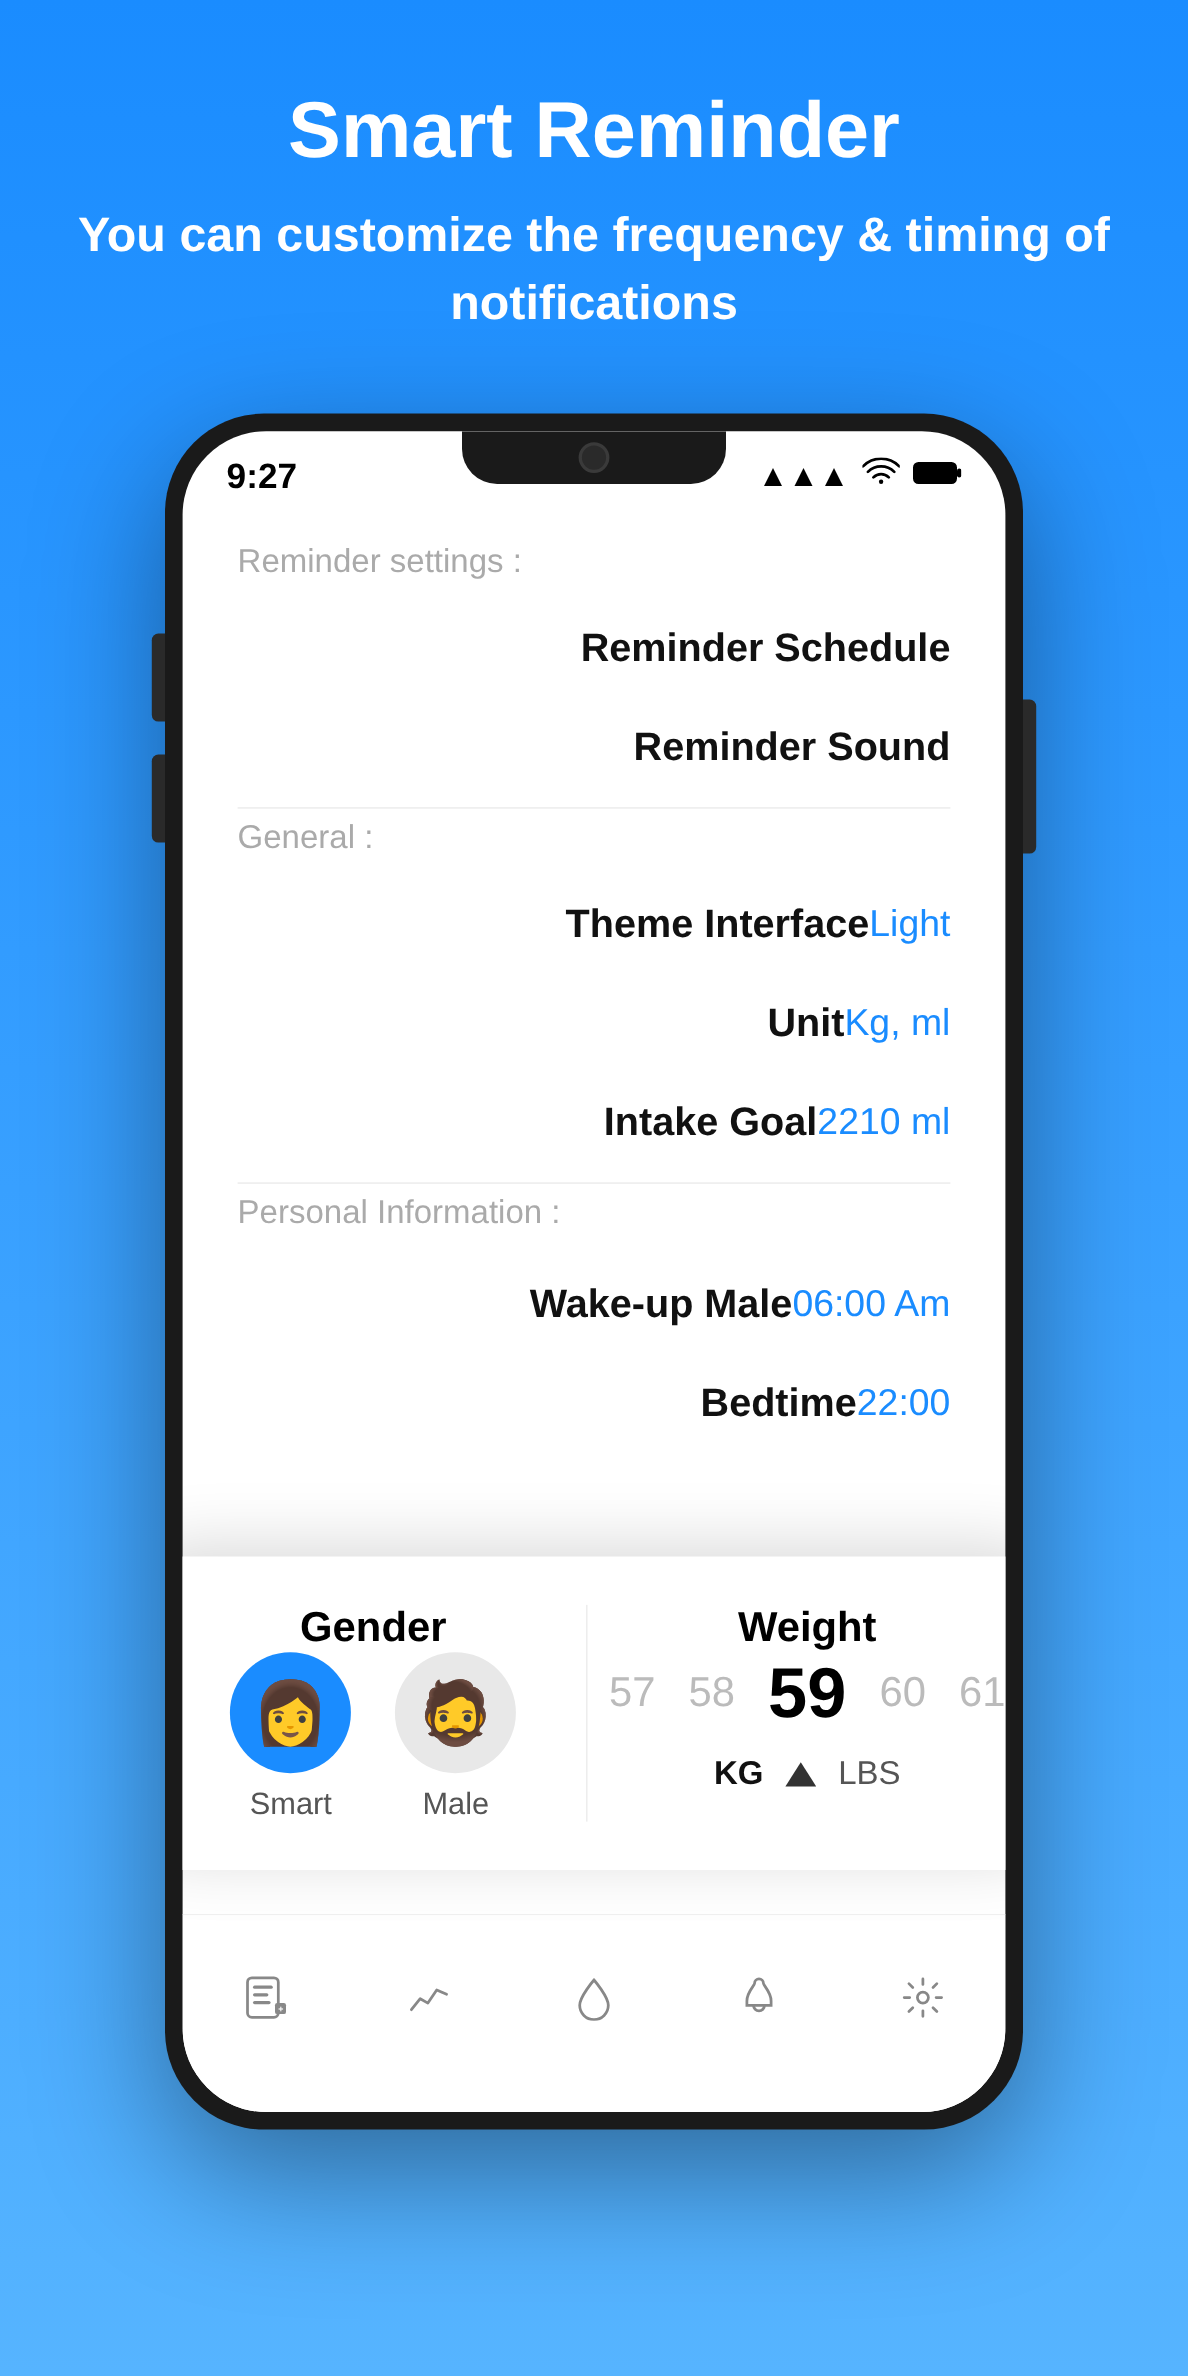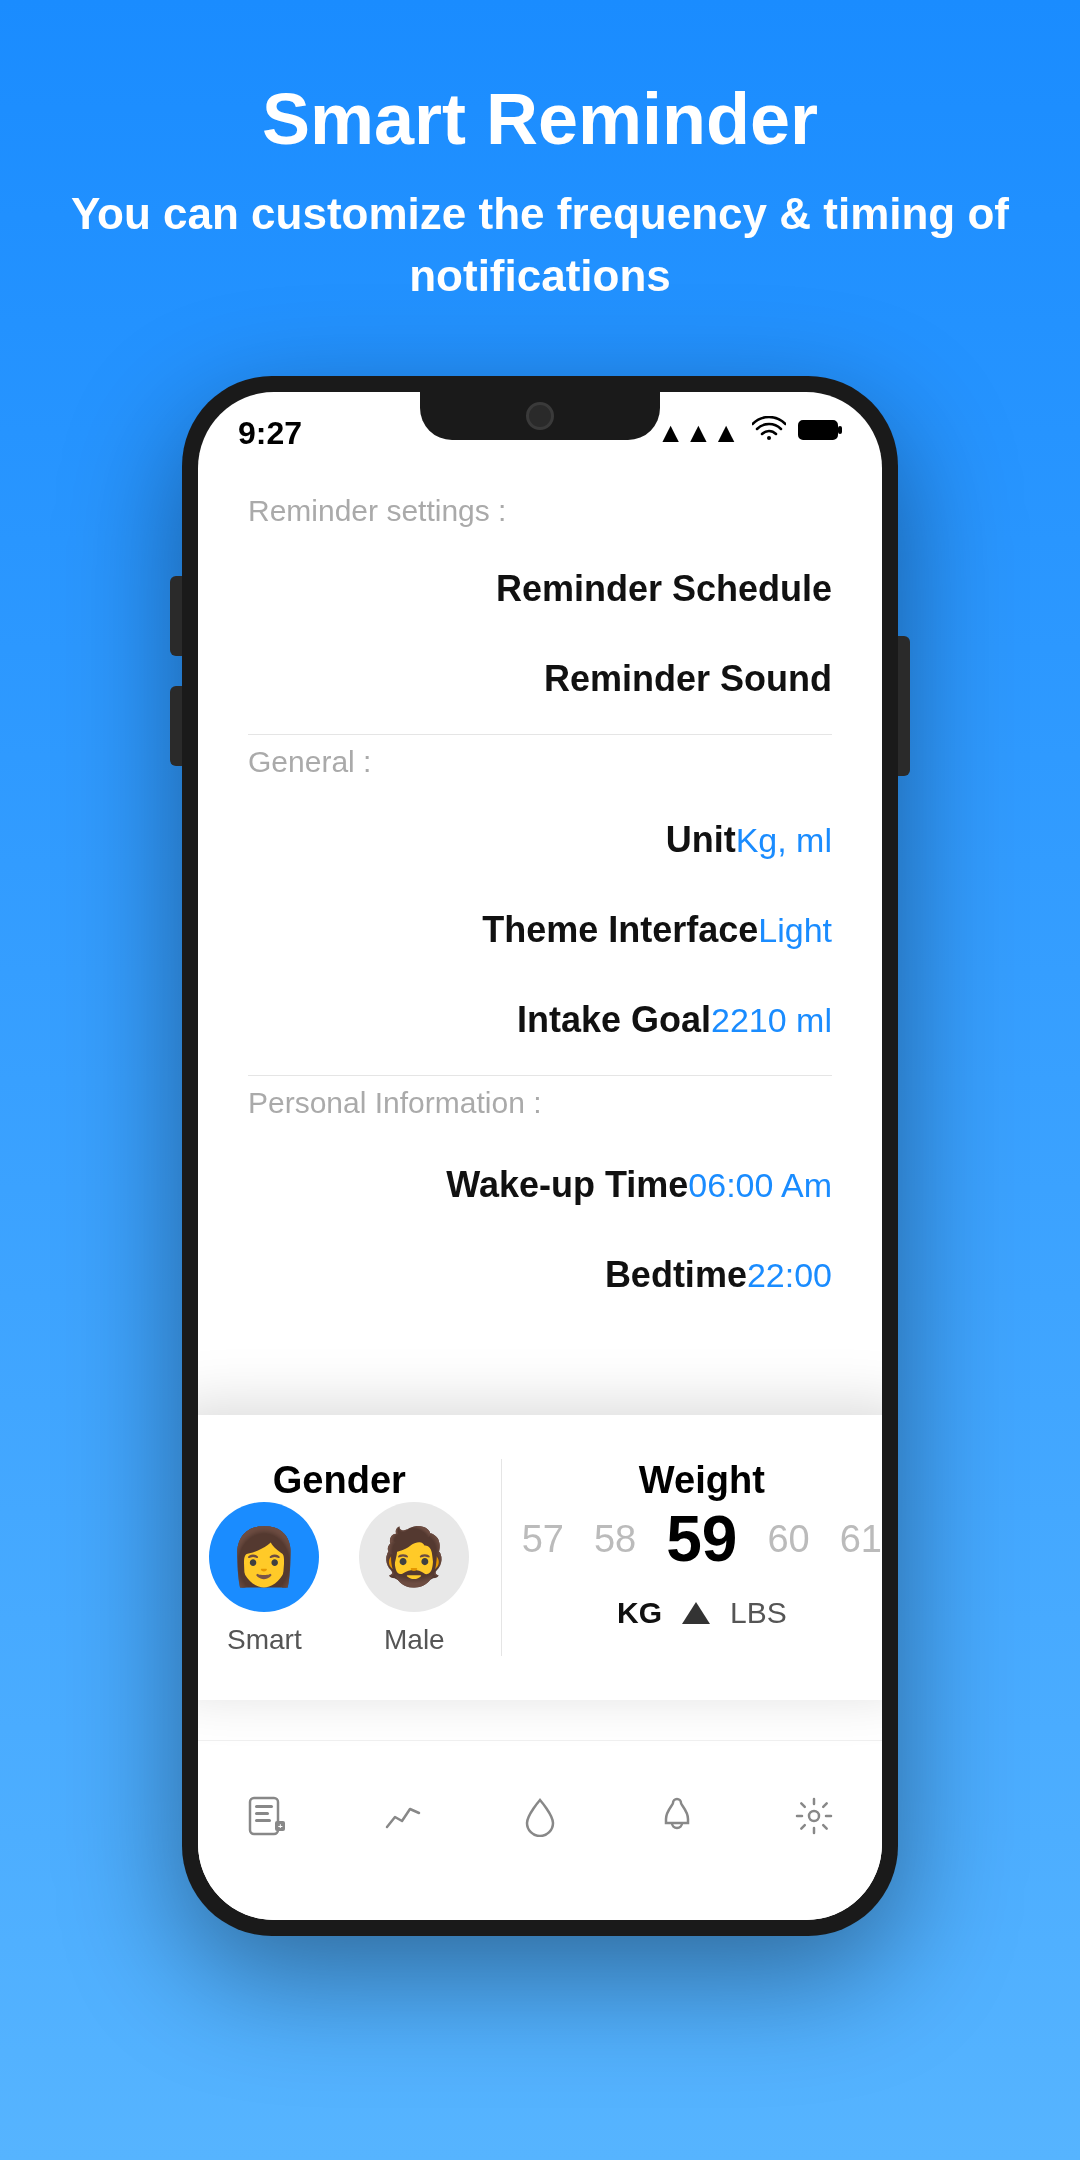--- a/index.html
+++ b/index.html
@@ -32,21 +32,21 @@
     }
 
     
     .phone-wrapper {
       display: flex;
       justify-content: center;
       margin-top: 30px;
       position: relative;
     }
     .phone-frame {
-      width: 716px;
+      width: 780px;
       height: 1560px;
       background: #1a1a1a;
       border-radius: 90px;
       padding: 16px;
       position: relative;
       box-shadow: 0 40px 120px rgba(0,0,0,0.4);
     }
     .phone-screen {
       width: 100%;
       height: 100%;
@@ -349,26 +349,26 @@
         </div>
         <div class="settings-item">
           <span class="settings-item-label">Reminder Sound</span>
           <span class="settings-item-value"></span>
         </div>
 
         <div class="divider"></div>
 
         <div class="section-label">General :</div>
         <div class="settings-item">
+          <span class="settings-item-label">Theme Interface</span>
+          <span class="settings-item-value">Light</span>
+        </div>
+        <div class="settings-item">
           <span class="settings-item-label">Unit</span>
           <span class="settings-item-value">Kg, ml</span>
-        </div>
-        <div class="settings-item">
-          <span class="settings-item-label">Theme Interface</span>
-          <span class="settings-item-value">Light</span>
         </div>
         <div class="settings-item">
           <span class="settings-item-label">Intake Goal</span>
           <span class="settings-item-value">2210 ml</span>
         </div>
 
         <div class="divider"></div>
 
         <div class="section-label">Personal Information :</div>
 
@@ -406,21 +406,21 @@
             <div class="weight-units">
               <span class="weight-unit active">KG</span>
               <span class="unit-arrow"></span>
               <span class="weight-unit">LBS</span>
             </div>
           </div>
         </div>
 
         <div style="margin-top: 20px;">
           <div class="settings-item">
-            <span class="settings-item-label">Wake-up Time</span>
+            <span class="settings-item-label">Wake-up Male</span>
             <span class="settings-item-value">06:00 Am</span>
           </div>
           <div class="settings-item">
             <span class="settings-item-label">Bedtime</span>
             <span class="settings-item-value">22:00</span>
           </div>
         </div>
       </div>
 
       <div class="bottom-nav">

